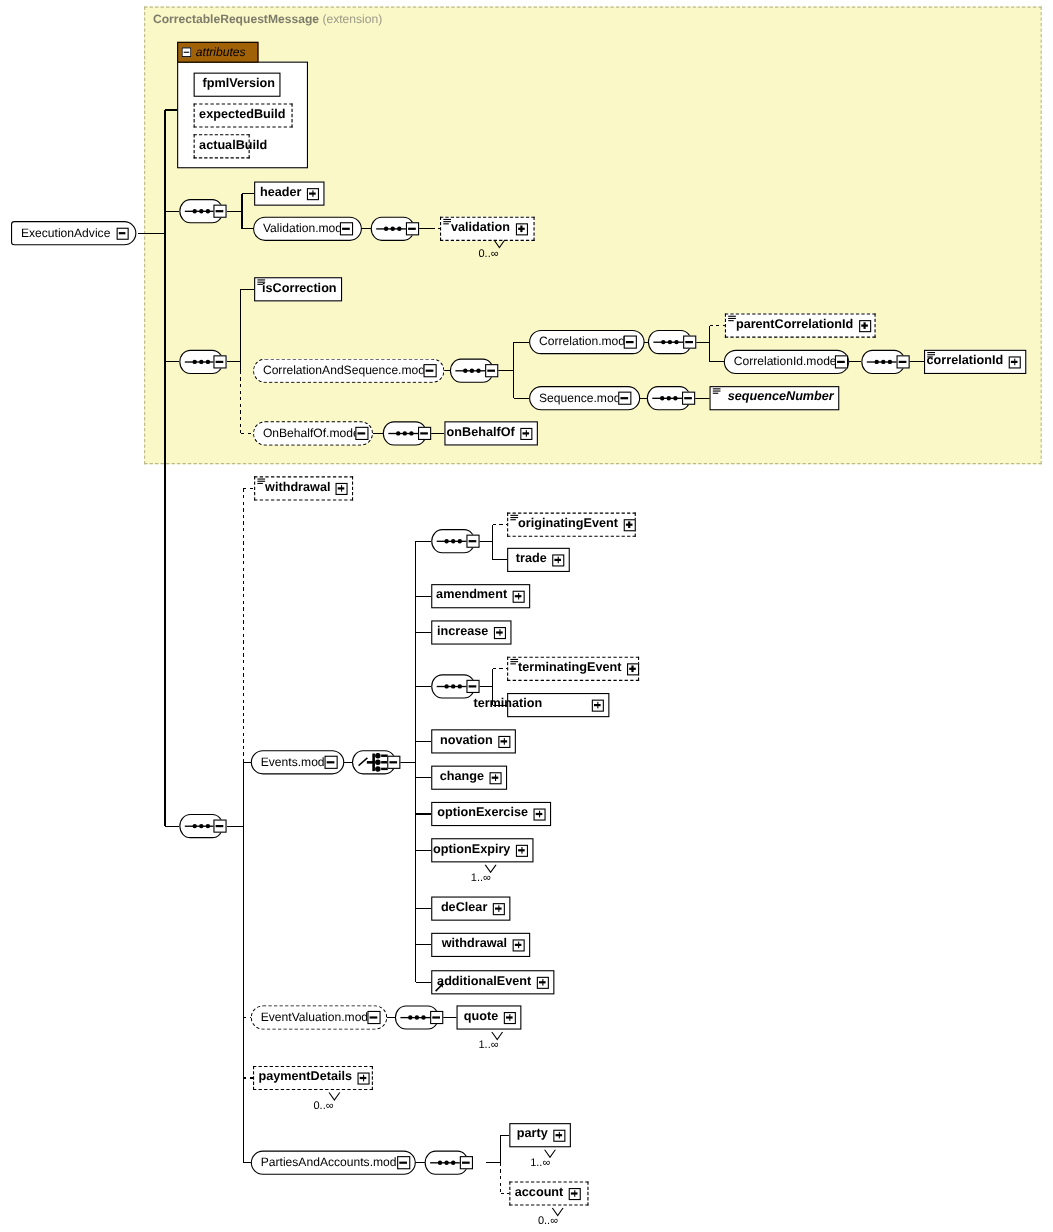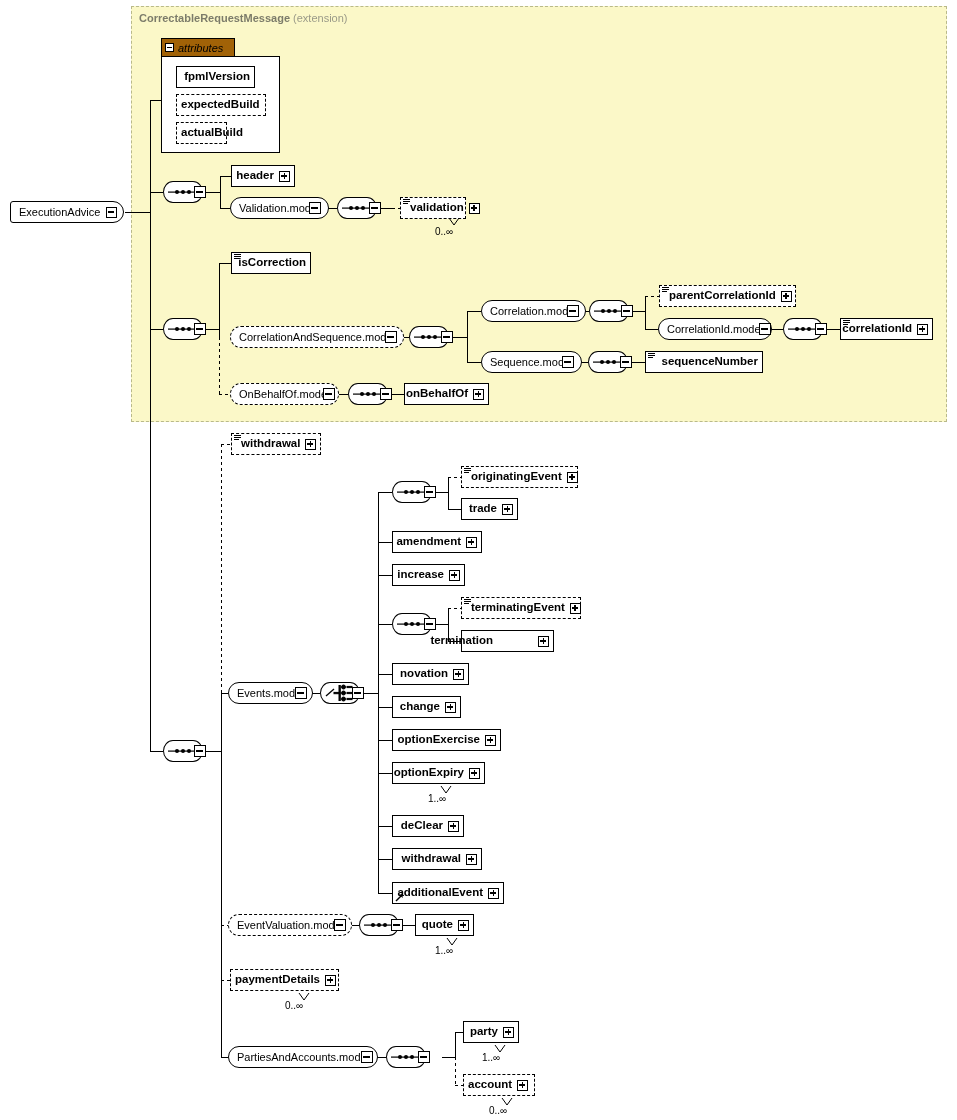--- a/index.html
+++ b/index.html
@@ -366,21 +366,21 @@
         <g fill="#000">
           <rect x="5" y="10.5" width="30" height="1.2"></rect>
           <circle cx="14" cy="11" r="2"></circle>
           <circle cx="20" cy="11" r="2"></circle>
           <circle cx="26" cy="11" r="2"></circle>
         </g>
       </svg>
   </div>
   <div class="tgl" style="left:369px;top:202px;"></div>
 
-  <div class="node dashed bold-label" style="left:400px;top:197px;width:66px;padding-left:9px;">
+  <div class="node dashed bold-label" style="left:400px;top:197px;width:86px;padding-left:9px;">
     <span class="elem-icon">
         <i></i>
         <i></i>
         <i></i>
       </span>
     <span class="lbl">validation</span>
     <span class="inline-tgl plus"></span>
     <span class="side-shadow"></span>
   </div>
   <svg class="card-tick" style="left:447px;top:218px;">
@@ -498,21 +498,21 @@
         <g fill="#000">
           <rect x="5" y="10.5" width="30" height="1.2"></rect>
           <circle cx="14" cy="11" r="2"></circle>
           <circle cx="20" cy="11" r="2"></circle>
           <circle cx="26" cy="11" r="2"></circle>
         </g>
       </svg>
   </div>
   <div class="tgl" style="left:620px;top:356px;"></div>
 
-  <div class="node solid bold-label" style="left:645px;top:351px;width:118px;padding-left:9px;">
+  <div class="node solid bold-label" style="left:645px;top:351px;width:118px;padding-left:9px;font-style:italic;">
     <span class="elem-icon">
         <i></i>
         <i></i>
         <i></i>
       </span>
     <span class="lbl">sequenceNumber</span>
     <span class="side-shadow"></span>
   </div>
 
   <div class="model-node dashed" style="left:230px;top:383px;">

